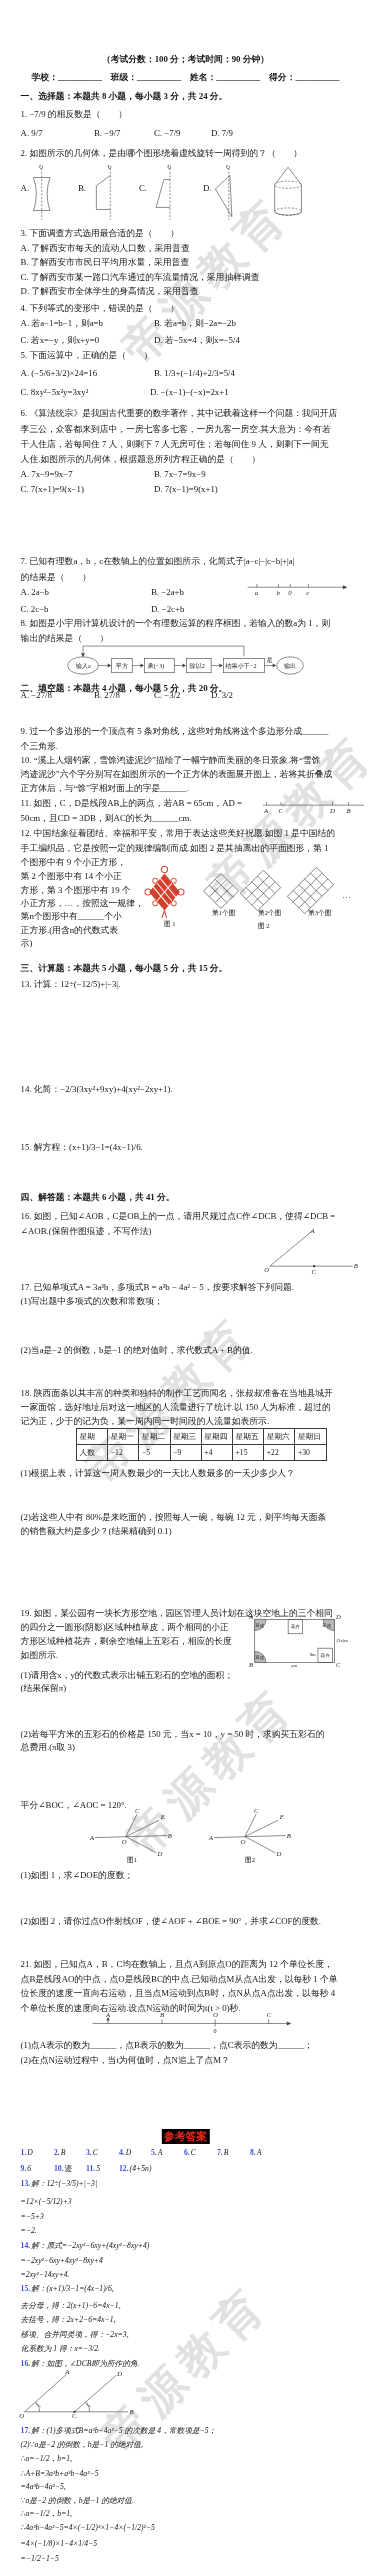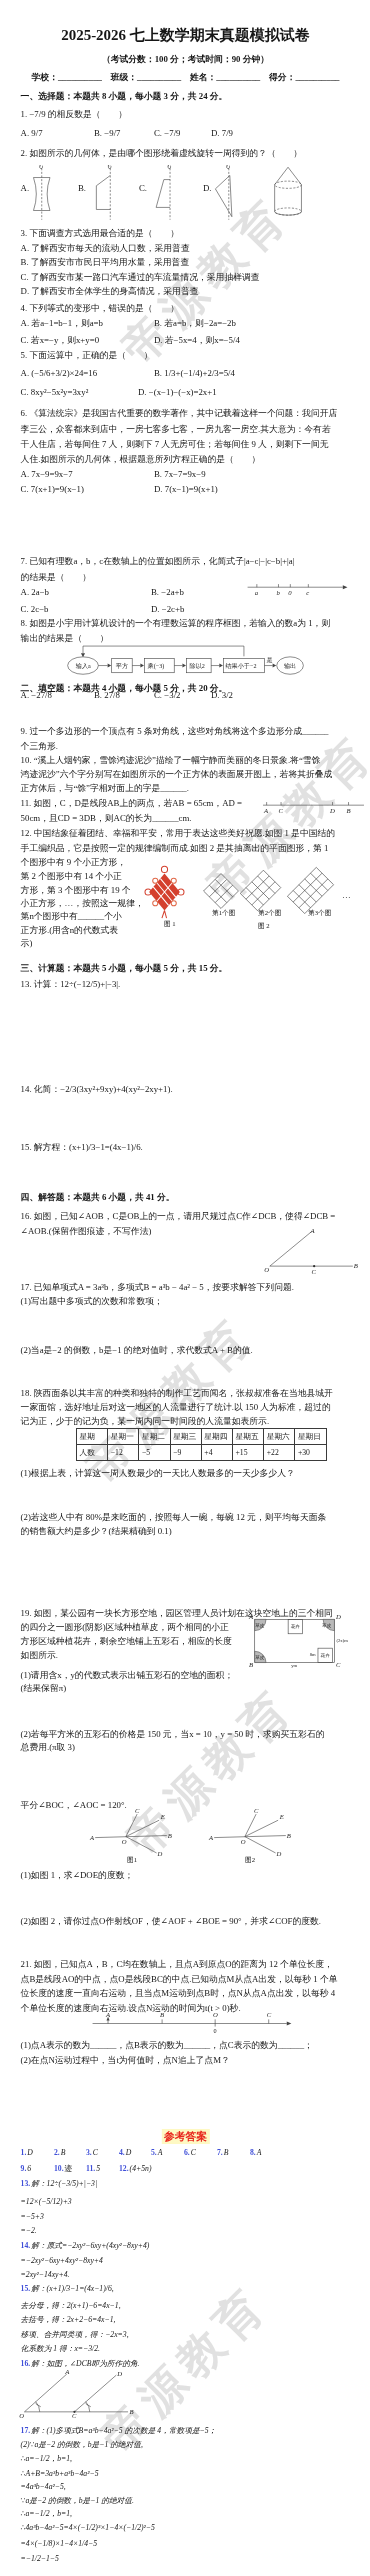--- a/index.html
+++ b/index.html
@@ -8,21 +8,21 @@
   .ln{position:absolute;left:20.6px;font-size:8.8px;white-space:nowrap;}
   .b{font-weight:bold;}
   .ctr{left:0;width:100%;text-align:center;}
   .al{position:absolute;left:20.6px;font-size:7.7px;white-space:nowrap;font-style:italic;}
   .cn{font-style:normal;}
   .num{color:#3f4fd8;font-style:normal;font-weight:bold;margin-right:1px;}
   .wm{position:absolute;font-size:45px;font-weight:bold;letter-spacing:8.2px;white-space:nowrap;
       color:rgba(120,120,120,0.22);transform:translate(-50%,-50%) rotate(-45deg);
       font-family:"Liberation Sans","DejaVu Sans",sans-serif;pointer-events:none;}
   .banner{position:absolute;left:50%;transform:translateX(-50%);font-size:10.8px;font-weight:bold;
-          color:#e8281e;background:#fef9c3;padding:0.5px 2.6px;}
+          color:#e8281e;background:#000000;padding:0.5px 2.6px;}
   table.tb{position:absolute;border-collapse:collapse;font-size:7.7px;}
   table.tb td{border:0.8px solid #3a3a3a;padding:0.5px 2.6px;height:14px;min-width:25px;text-align:left;}
   svg{position:absolute;overflow:visible;}
   .st{stroke:#444;fill:none;stroke-width:1.2px;}
   .stk{stroke:#444;stroke-width:1.2px;}
   .dash{stroke-dasharray:4 3;}
   .ar{fill:#444;stroke:none;}
   svg text{font-size:12px;fill:#222;font-family:"Liberation Serif","DejaVu Serif",serif;}
   .fig-it{font-style:italic;font-size:13px;}
   .small-t{font-size:9px;}
@@ -32,21 +32,20 @@
 <body>
 
 <div id="page">
 
   <div class="wm" style="left:206px;top:281px">帝源教育</div>
   <div class="wm" style="left:291px;top:819px">帝源教育</div>
   <div class="wm" style="left:170px;top:1401px">帝源教育</div>
   <div class="wm" style="left:211px;top:1772px">帝源教育</div>
   <div class="wm" style="left:185px;top:2370px">帝源教育</div>
 
-  <div class="ln ctr b" style="top:26px;font-size:15px">2025-2026 七上数学期末真题模拟试卷</div>
   <div class="ln ctr b" style="top:54px">（考试分数：100 分；考试时间：90 分钟）</div>
   <div class="ln ctr b" style="top:72px">学校：__________　班级：__________　姓名：__________　得分：__________</div>
   <div class="ln b" style="top:91px">一、选择题：本题共 8 小题，每小题 3 分，共 24 分。</div>
 
   <div class="ln" style="top:109px">1. −7/9 的相反数是（　　）</div>
   <div class="ln" style="top:128px;left:20.6px">A.  9/7</div>
   <div class="ln" style="top:128px;left:94px">B.  −9/7</div>
   <div class="ln" style="top:128px;left:154px">C.  −7/9</div>
   <div class="ln" style="top:128px;left:211px">D.  7/9</div>
 
@@ -95,21 +94,21 @@
   <div class="ln" style="top:303px">4. 下列等式的变形中，错误的是（　　）</div>
   <div class="ln" style="top:318px;left:20.6px">A.  若a−1=b−1，则a=b</div>
   <div class="ln" style="top:318px;left:154px">B.  若a=b，则−2a=−2b</div>
   <div class="ln" style="top:335px;left:20.6px">C.  若x=−y，则x+y=0</div>
   <div class="ln" style="top:335px;left:154px">D.  若−5x=4，则x=−5/4</div>
 
   <div class="ln" style="top:350px">5. 下面运算中，正确的是（　　）</div>
   <div class="ln" style="top:368px;left:20.6px">A.  (−5/6+3/2)×24=16</div>
   <div class="ln" style="top:368px;left:154px">B.  1/3+(−1/4)+2/3=5/4</div>
   <div class="ln" style="top:387px;left:20.6px">C.  8xy²−5x²y=3xy²</div>
-  <div class="ln" style="top:387px;left:138px">D.  −(x−1)−(−x)=2x+1</div>
+  <div class="ln" style="top:387px;left:150px">D.  −(x−1)−(−x)=2x+1</div>
 
   <div class="ln" style="top:408px">6. 《算法统宗》是我国古代重要的数学著作，其中记载着这样一个问题：我问开店</div>
   <div class="ln" style="top:424px">李三公，众客都来到店中，一房七客多七客，一房九客一房空.其大意为：今有若</div>
   <div class="ln" style="top:439px">干人住店，若每间住 7 人，则剩下 7 人无房可住；若每间住 9 人，则剩下一间无</div>
   <div class="ln" style="top:454px">人住.如图所示的几何体，根据题意所列方程正确的是（　　）</div>
   <div class="ln" style="top:469px;left:20.6px">A.  7x−9=9x−7</div>
   <div class="ln" style="top:469px;left:154px">B.  7x−7=9x−9</div>
   <div class="ln" style="top:484px;left:20.6px">C.  7(x+1)=9(x−1)</div>
   <div class="ln" style="top:484px;left:154px">D.  7(x−1)=9(x+1)</div>
 

